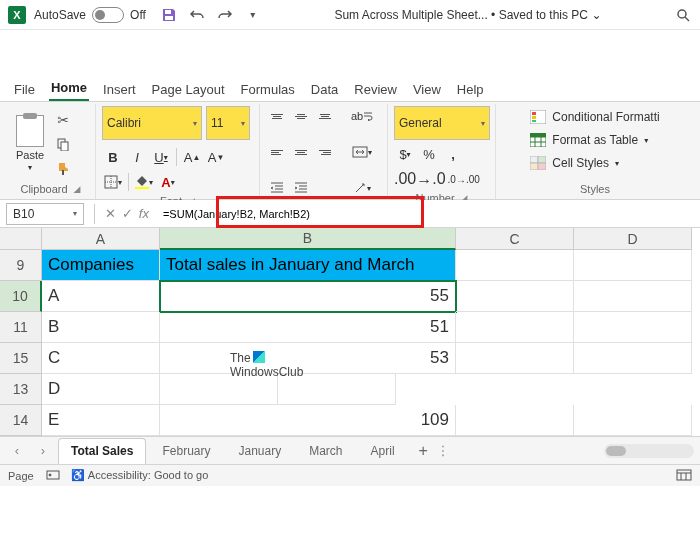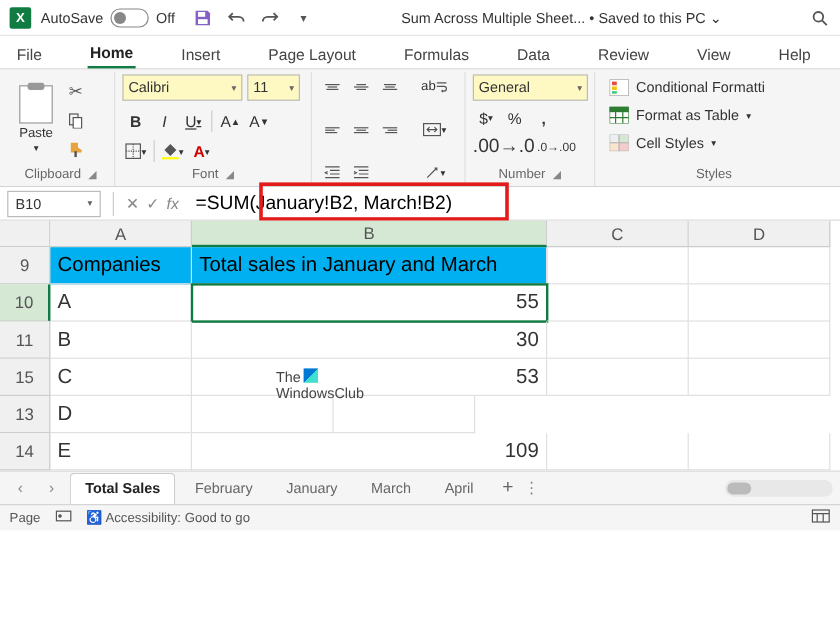--- a/index.html
+++ b/index.html
@@ -9,42 +9,42 @@
 .titlebar { height: 30px; background: #fff; display: flex; align-items: center; padding: 0 8px; border-bottom: 1px solid #e6e6e6; gap: 8px; }
 .excel-logo { width: 18px; height: 18px; background: #107c41; display: flex; align-items: center; justify-content: center; color: #fff; font-size: 11px; font-weight: bold; border-radius: 2px; }
 .autosave { display: flex; align-items: center; gap: 6px; font-size: 12px; }
 .toggle { width: 32px; height: 16px; border: 1px solid #888; border-radius: 8px; position: relative; background: #fff; }
 .toggle-knob { width: 10px; height: 10px; background: #888; border-radius: 50%; position: absolute; top: 2px; left: 2px; }
 .qat { display: flex; gap: 10px; align-items: center; margin-left: 6px; }
 .qat-btn { width: 18px; height: 18px; display: flex; align-items: center; justify-content: center; color: #555; cursor: pointer; }
 .title-text { flex: 1; text-align: center; font-size: 12px; color: #333; }
 
 
-.ribtabs { height: 28px; display: flex; align-items: end; padding: 0 12px; gap: 36px; border-bottom: 1px solid #d4d4d4; }
+.ribtabs { height: 28px; display: flex; align-items: end; padding: 0 12px; gap: 12px; border-bottom: 1px solid #d4d4d4; margin-top: 44px; }
 .ribtab { font-size: 13px; padding: 4px 2px; cursor: pointer; color: #444; }
 .ribtab.active { font-weight: 600; border-bottom: 2px solid #107c41; color: #222; }
 
 
 .ribbon { height: 98px; background: #f5f5f5; display: flex; padding: 2px 6px 0; border-bottom: 1px solid #d4d4d4; }
 .ribgroup { display: flex; flex-direction: column; padding: 2px 6px; border-right: 1px solid #e0e0e0; position: relative; }
-.ribgroup:last-child { border-right: none; }
+.ribgroup:last-child { border-right: none; align-items: center; }
 .ribgroup-body { flex: 1; display: flex; align-items: center; gap: 4px; }
 .ribgroup-label { font-size: 11px; color: #666; text-align: center; padding: 2px 0; display: flex; justify-content: center; align-items: center; gap: 6px; }
 .dlaunch { font-size: 9px; color: #888; }
 
 
 .paste { display: flex; flex-direction: column; align-items: center; gap: 2px; padding: 2px 4px; cursor: pointer; }
 .paste-ic { width: 28px; height: 32px; border: 1px solid #999; background: #fff; position: relative; }
 .paste-ic::after { content:""; position:absolute; top:-3px; left:50%; transform:translateX(-50%); width:14px; height:6px; background:#999; border-radius:2px; }
 .clipcol { display: flex; flex-direction: column; gap: 4px; }
 .smbtn { width: 22px; height: 20px; display: flex; align-items: center; justify-content: center; cursor: pointer; font-size: 14px; color: #555; }
 
 
 .fontrow { display: flex; gap: 4px; margin-bottom: 3px; }
-.combo { height: 22px; border: 1px solid #bbb; background: #fef9c3; display: flex; align-items: center; padding: 4px 4px; font-size: 12px; cursor: pointer; }
+.combo { height: 22px; border: 1px solid #bbb; background: #fde047; display: flex; align-items: center; padding: 16px 4px; font-size: 12px; cursor: pointer; }
 .combo .dd { margin-left: auto; font-size: 8px; color: #666; padding-left: 4px; }
 .fontbtns { display: flex; gap: 2px; flex-wrap: wrap; }
 .fbtn { min-width: 22px; height: 22px; display: flex; align-items: center; justify-content: center; cursor: pointer; font-size: 13px; padding: 0 2px; }
 .underline { text-decoration: underline; }
 
 
 .alcol { display: flex; flex-direction: column; gap: 16px; }
 .alrow { display: flex; gap: 2px; }
 .albtn { width: 22px; height: 20px; display: flex; align-items: center; justify-content: center; cursor: pointer; }
 .abicon { display: flex; flex-direction: column; gap: 1px; align-items: center; }
@@ -56,21 +56,21 @@
 
 
 .stylebtn { display: flex; align-items: center; gap: 6px; padding: 2px 6px; cursor: pointer; font-size: 12px; height: 22px; white-space: nowrap; }
 
 
 .fbar { height: 28px; display: flex; align-items: center; border-bottom: 1px solid #d4d4d4; background: #fff; }
 .namebox { width: 78px; height: 22px; border: 1px solid #bbb; margin: 0 6px; display: flex; align-items: center; padding: 0 6px; font-size: 12px; }
 .namebox .dd { margin-left: auto; font-size: 8px; color: #666; }
 .fbarsep { width: 1px; height: 20px; background: #ccc; margin: 0 4px; }
 .fbarbtns { display: flex; gap: 6px; padding: 0 6px; color: #888; }
-.fbarinput { flex: 1; height: 22px; border: none; padding: 0 8px; font-size: 16px; outline: none; }
+.fbarinput { flex: 1; height: 22px; border: none; padding: 0 8px; font-size: 11px; outline: none; }
 .redbox { position: absolute; border: 3px solid #e41b1b; pointer-events: none; }
 
 
 .grid { position: relative; background: #fff; }
 .colheads { display: flex; height: 22px; }
 .rowhead-corner { width: 42px; border-right: 1px solid #ccc; border-bottom: 1px solid #ccc; background: #f0f0f0; }
 .colhead { border-right: 1px solid #ccc; border-bottom: 1px solid #ccc; background: #f0f0f0; display: flex; align-items: center; justify-content: center; font-size: 14px; color: #555; }
 .colhead.sel { background: #d4e8d4; border-bottom: 2px solid #107c41; }
 .gridrow { display: flex; height: 31px; }
 .rowhead { width: 42px; border-right: 1px solid #ccc; border-bottom: 1px solid #ccc; background: #f0f0f0; display: flex; align-items: center; justify-content: center; font-size: 14px; color: #555; }
@@ -419,21 +419,21 @@
   <div class="gridrow">
     <div class="rowhead sel">10</div>
     <div class="cell" style="width:118px">A</div>
     <div class="cell right activecell" style="width:296px">55</div>
     <div class="cell" style="width:118px"></div>
     <div class="cell" style="width:118px"></div>
   </div>
   <div class="gridrow">
     <div class="rowhead">11</div>
     <div class="cell" style="width:118px">B</div>
-    <div class="cell right" style="width:296px">30</div>
+    <div class="cell right" style="width:296px">51</div>
     <div class="cell" style="width:118px"></div>
     <div class="cell" style="width:118px"></div>
   </div>
   <div class="gridrow">
     <div class="rowhead">15</div>
     <div class="cell" style="width:118px">C</div>
     <div class="cell right" style="width:296px">53</div>
     <div class="cell" style="width:118px"></div>
     <div class="cell" style="width:118px"></div>
   </div>

